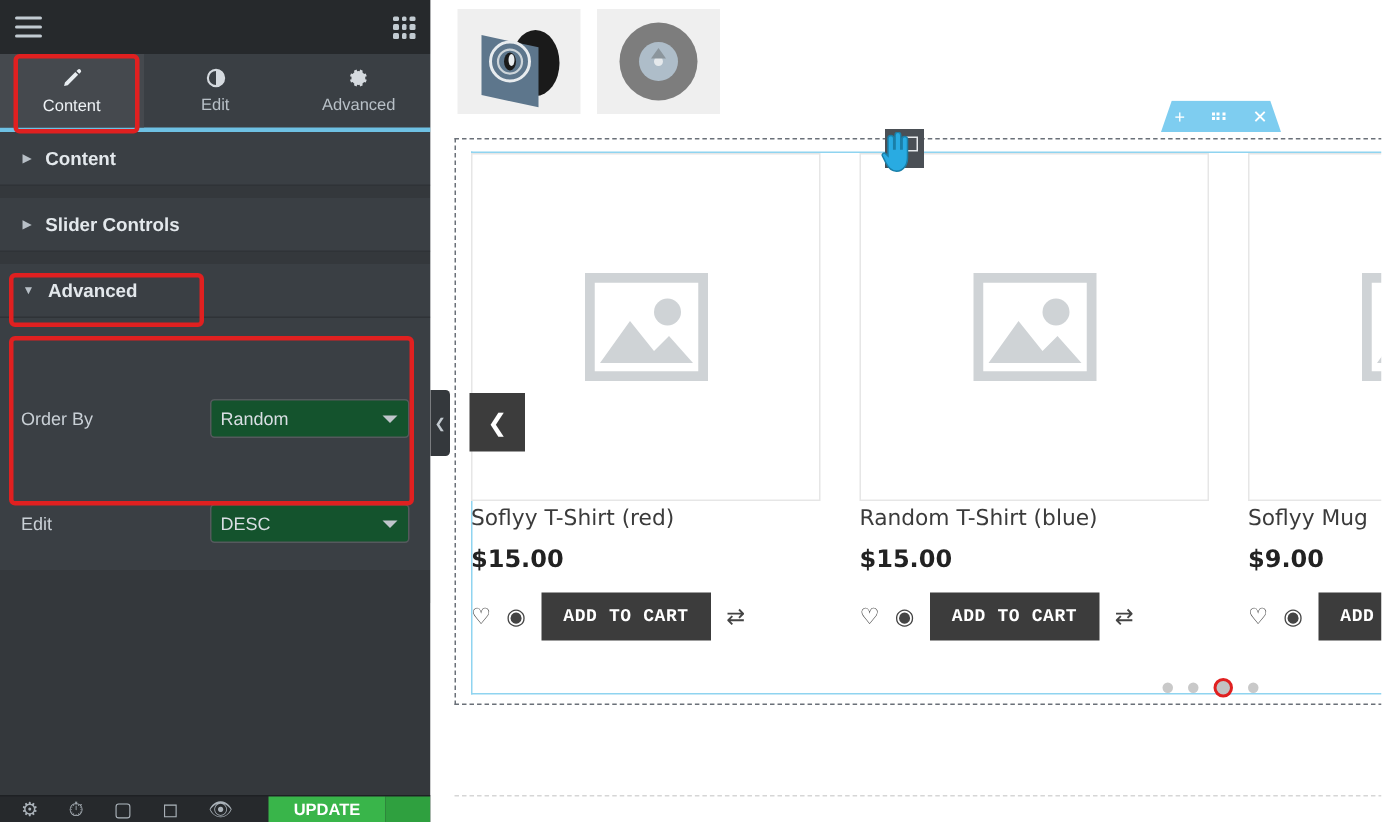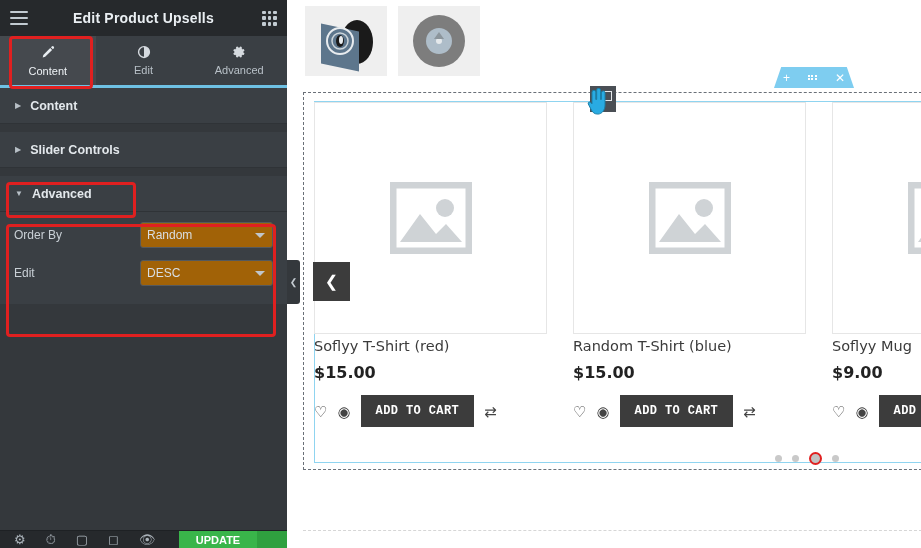--- a/index.html
+++ b/index.html
@@ -73,24 +73,25 @@
     border-bottom: 1px solid #2f3337;
   }
   .section-head + .gap { height: 8px; background: #34383c; }
   .section-head .arrow { font-size: 8px; color: #b8c0c7; line-height: 1; }
   .section-head .label { font-size: 12.5px; font-weight: bold; color: #e3e8ec; }
 
   .section-body { background: #3a3f44; padding: 10px 14px 6px 14px; }
   .ctrl-row {
     display: flex; align-items: center; justify-content: space-between;
     margin-bottom: 12px;
+    margin-top: 44px;
   }
   .ctrl-label { font-size: 12px; color: #c9d0d6; }
   .ctrl-select {
-    width: 133px; height: 26px; background: #a16207;
+    width: 133px; height: 26px; background: #14532d;
     border: 1px solid #55595d; border-radius: 3px;
     color: #d9dee3; font-size: 12px;
     display: flex; align-items: center; padding: 0 6px;
     position: relative; cursor: pointer;
   }
   .ctrl-select .caret {
     position: absolute; right: 7px; top: 50%;
     width: 0; height: 0; margin-top: -2px;
     border-left: 5px solid transparent; border-right: 5px solid transparent;
     border-top: 5px solid #c0c6cc;
@@ -222,21 +223,20 @@
 <div class="screen">
 
   <div class="panel">
 
     <div class="panel-header">
       <div class="hamburger">
         <i></i>
           <i></i>
           <i></i>
       </div>
-      <div class="panel-title">Edit Product Upsells</div>
       <div class="grid-icon">
         <span></span>
           <span></span>
           <span></span>
           <span></span>
           <span></span>
           <span></span>
           <span></span>
           <span></span>
           <span></span>

